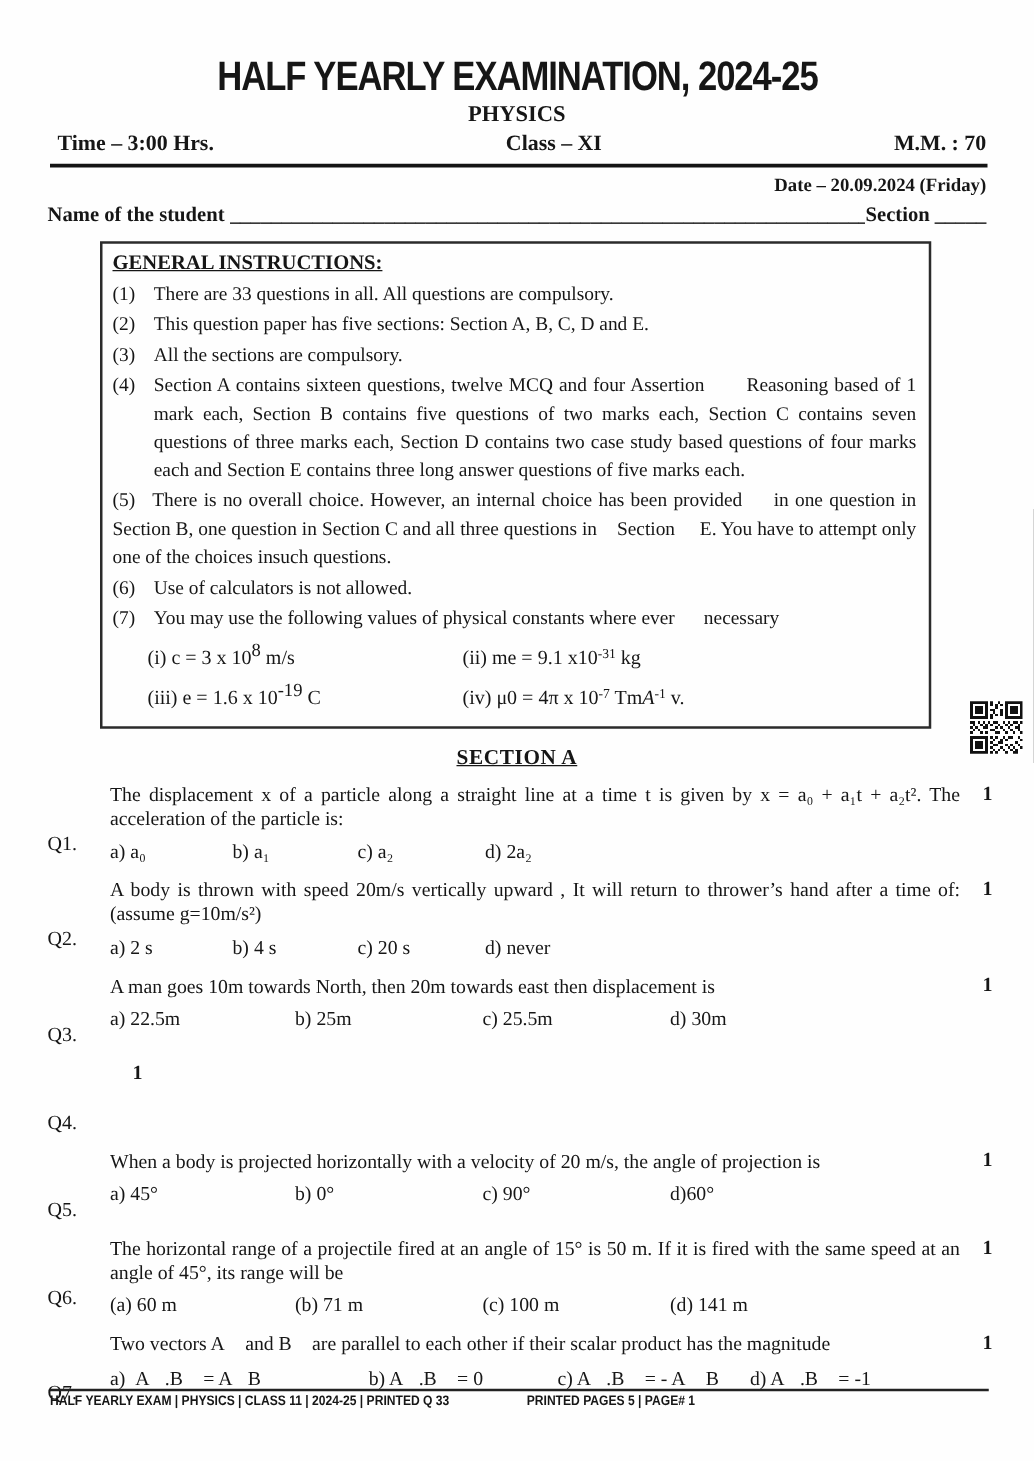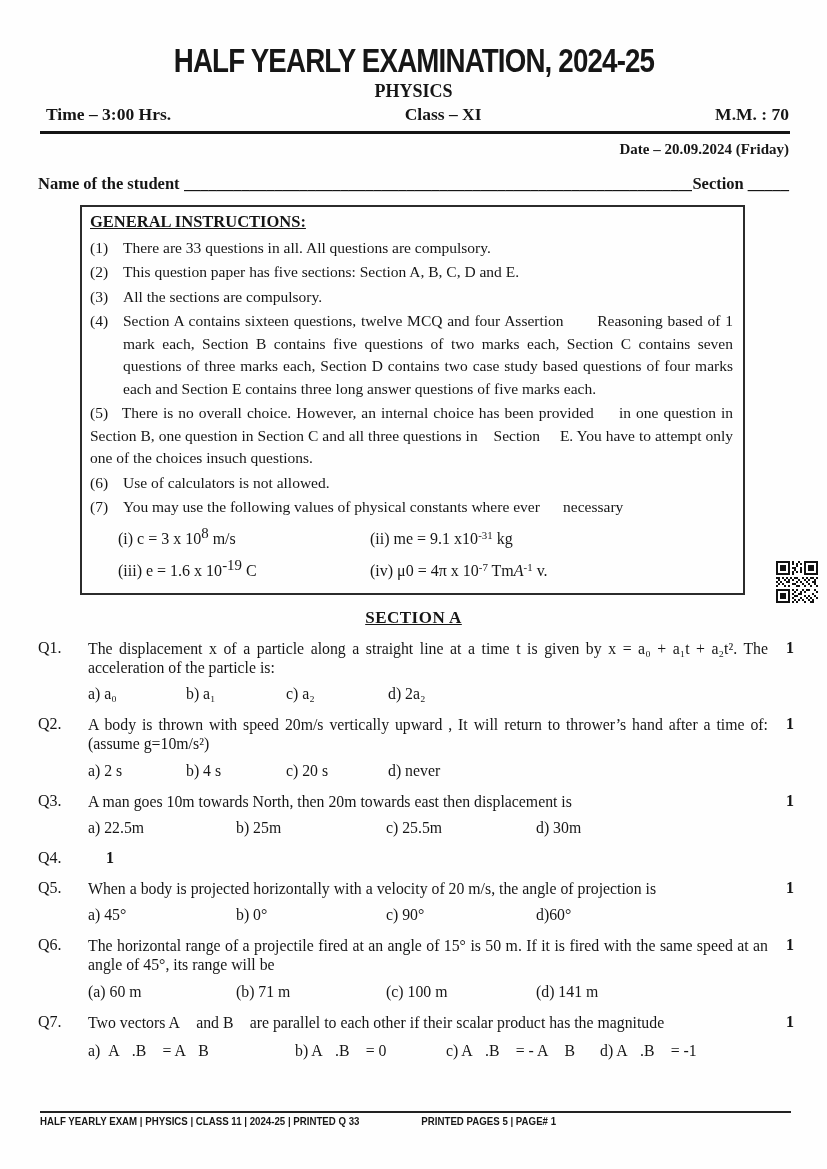--- a/index.html
+++ b/index.html
@@ -5,21 +5,21 @@
   html,body{margin:0;padding:0;background:#9a9a9a;}
   .page{width:827px;height:1169px;background:#fefefe;position:relative;overflow:hidden;
         color:#161616;font-family:"Liberation Serif","DejaVu Serif",serif;}
   
   .title-wrap{text-align:center;padding-top:42px;}
   .title{display:inline-block;font-family:"Liberation Sans",sans-serif;font-weight:bold;
          font-size:33px;transform:scaleX(.84);transform-origin:center;white-space:nowrap;letter-spacing:-1px;}
   .subject{text-align:center;font-weight:bold;font-size:18px;margin-top:1px;}
   .meta{display:flex;justify-content:space-between;font-weight:bold;font-size:17.5px;margin:2px 38px 0 46px;gap:28px;}
   .rule{height:3px;background:#141414;margin:6px 37px 0 40px;}
-  .date{text-align:right;font-weight:bold;font-size:15px;margin:7px 38px 16px 0;}
+  .date{text-align:right;font-weight:bold;font-size:15px;margin:7px 38px 4px 0;}
   .nameline{display:flex;font-weight:bold;font-size:16.5px;margin:1px 38px 0 38px;white-space:nowrap;}
   .nameblank{flex:1;overflow:hidden;}
   .sectionblank{margin-left:4px;}
   
   .ins-box{width:665px;margin:11px 0 0 80px;border:2px solid #2b2b2b;padding:5px 10px 10px 8px;box-sizing:border-box;}
   .ins-head{font-weight:bold;font-size:16.5px;text-decoration:underline;margin-bottom:5px;}
   .ins-item{display:flex;font-size:15.5px;line-height:1.45;margin-top:2px;}
   .ins-num{flex:none;width:33px;}
   .ins-text{flex:1;text-align:justify;}
   .nohang{display:block;text-align:justify;}
@@ -28,21 +28,21 @@
   .const-row{display:flex;font-size:16px;margin-top:8px;padding-left:28px;line-height:1.5;}
   .const-cell1{width:252px;flex:none;}
   .bigsup{font-size:.93em;vertical-align:6px;line-height:0;}
   .smallsup{font-size:.68em;vertical-align:5px;line-height:0;}
   .ital{font-style:italic;}
   
   .section-head{text-align:center;font-weight:bold;font-size:17px;margin-top:13px;}
   .section-head span{text-decoration:underline;letter-spacing:.5px;}
   .questions{margin:11px 33px 0 38px;}
   .q{display:flex;margin-bottom:12px;}
-  .qno{flex:none;width:50px;font-size:16px;}
+  .qno{flex:none;width:50px;font-size:16px;margin-top:40px;}
   .qbody{flex:1;min-width:0;}
   .qmarks{flex:none;width:26px;text-align:right;font-weight:bold;font-size:16px;}
   .stem{font-size:15.8px;line-height:1.22;text-align:justify;}
   .q-opts{display:flex;margin-top:8px;font-size:15.8px;white-space:nowrap;}
   .q-opts span{flex:none;}
   .opts-q0 .o-a,.opts-q1 .o-a{width:98px}  .opts-q0 .o-b,.opts-q1 .o-b{width:100px} .opts-q0 .o-c,.opts-q1 .o-c{width:102px}
   .opts-q2 .o-a,.opts-q4 .o-a,.opts-q5 .o-a{width:148px}
   .opts-q2 .o-b,.opts-q4 .o-b,.opts-q5 .o-b{width:150px}
   .opts-q2 .o-c,.opts-q4 .o-c,.opts-q5 .o-c{width:150px}
   .opts-q3 .o-a{width:95px} .opts-q3 .o-b{width:155px} .opts-q3 .o-c{width:150px}

